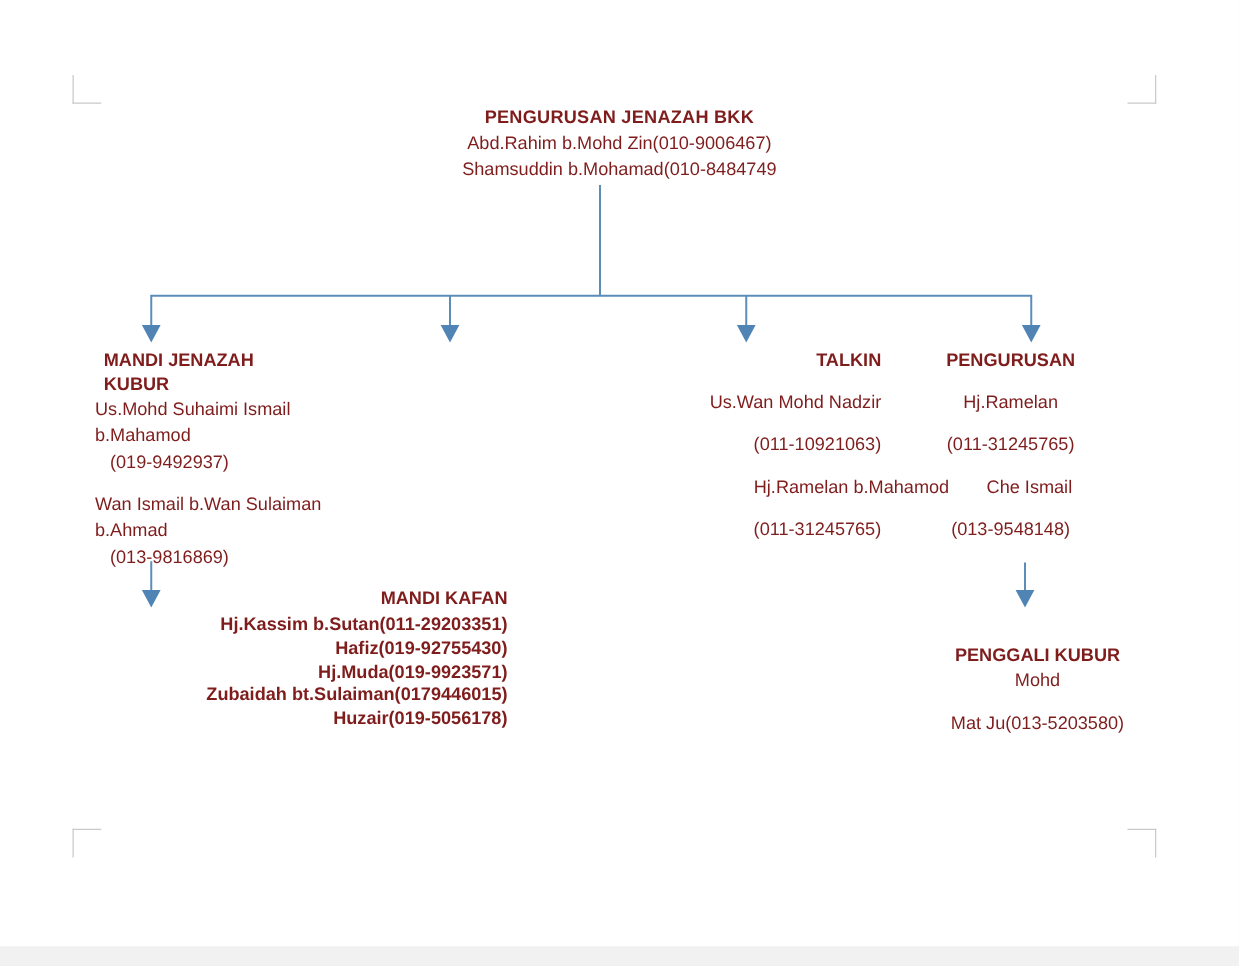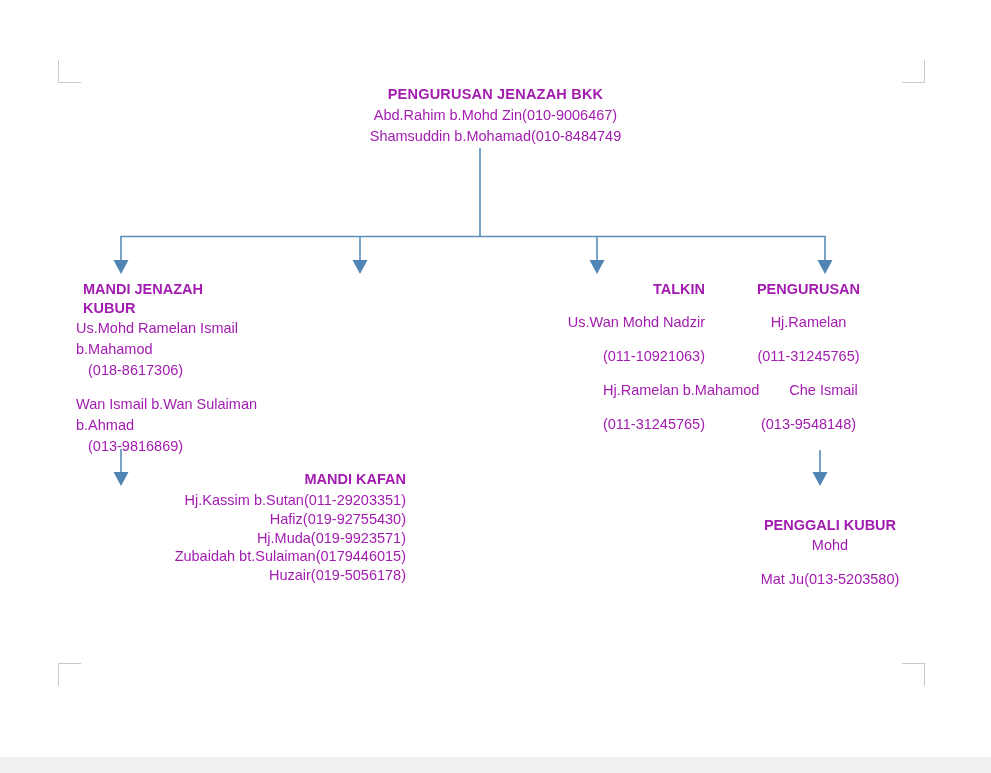--- a/index.html
+++ b/index.html
@@ -46,21 +46,21 @@
 
   
   #wires {
     position: absolute;
     left: 0; top: 0;
     width: 991px; height: 757px;
     pointer-events: none;
   }
 
   
-  .node { position: absolute; color: #a21caf; }
+  .node { position: absolute; color: #7f1d1d; }
   .hdr {
     font-size: 14.5px;
     font-weight: bold;
     letter-spacing: .2px;
     line-height: 20px;
     white-space: nowrap;
   }
   .ln {
     font-size: 14.5px;
     line-height: 21px;
@@ -95,21 +95,21 @@
   #col2 { left: 270px; width: 196px; text-align: center; }
   #col3 { left: 505px; width: 200px; text-align: right; }
   #col4 { left: 726px; width: 165px; text-align: center; }
 
   #col3 .shift { padding-left: 98px; }
   #col4 .shift { padding-left: 30px; }
 
   
   #mandi { left: 76px; top: 468px; width: 330px; text-align: right; }
   #mandi .title { padding-left: 7px; font-size: 14.5px; font-weight: bold; line-height: 23px; white-space: nowrap; }
-  #mandi .ln { line-height: 18.8px; }
+  #mandi .ln { line-height: 18.8px; font-weight: bold; }
 
   #penggali { left: 735px; top: 515px; width: 190px; text-align: center; }
   #penggali .title { font-size: 14.5px; font-weight: bold; line-height: 20px; white-space: nowrap; }
 </style>
 </head>
 <body>
 
 <div id="page">
   <div id="canvas">
 
@@ -146,23 +146,23 @@
 
     <div class="node" id="root">
       <div class="hdr">PENGURUSAN JENAZAH BKK</div>
       <div class="ln">Abd.Rahim b.Mohd Zin(010-9006467)</div>
       <div class="ln">Shamsuddin b.Mohamad(010-8484749</div>
     </div>
 
     <div class="node col" id="col1">
       <div class="title">MANDI JENAZAH</div>
       <div class="title">KUBUR</div>
-      <div class="ln">Us.Mohd Ramelan Ismail</div>
+      <div class="ln">Us.Mohd Suhaimi Ismail</div>
       <div class="ln">b.Mahamod</div>
-      <div class="ln ind">(018-8617306)</div>
+      <div class="ln ind">(019-9492937)</div>
       <div class="gap"></div>
       <div class="ln">Wan Ismail b.Wan Sulaiman</div>
       <div class="ln">b.Ahmad</div>
       <div class="ln ind">(013-9816869)</div>
     </div>
 
 
     <div class="node col" id="col3">
       <div class="title">TALKIN</div>
       <div class="gap"></div>

